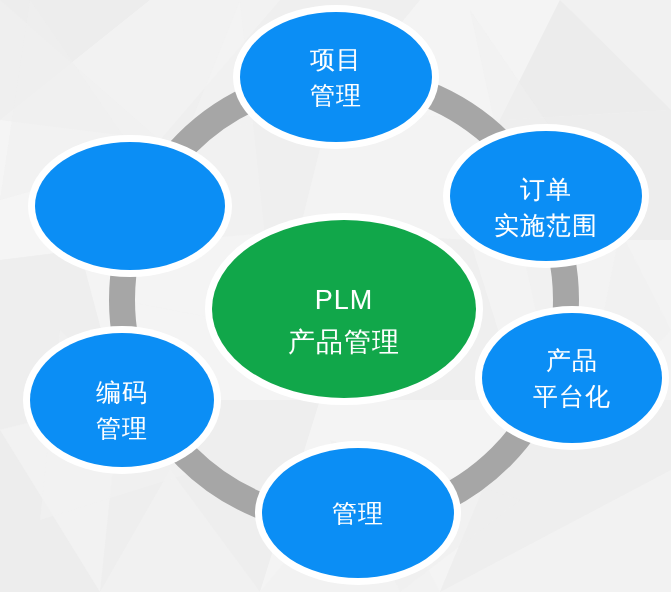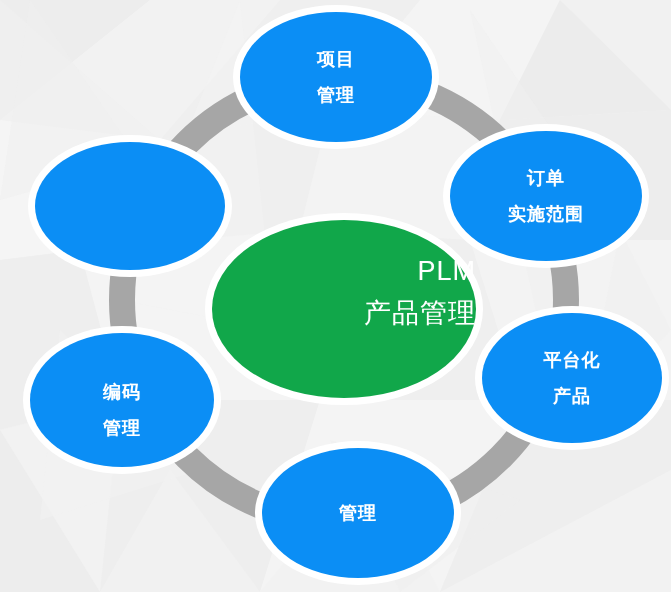--- a/index.html
+++ b/index.html
@@ -39,24 +39,23 @@
     text-align: center;
     color: #ffffff;
     pointer-events: none;
     text-shadow: 0 0 1px rgba(255,255,255,0.25);
   }
   .node-label .line {
     display: block;
     white-space: nowrap;
   }
   .satellite .line {
-    font-size: 18px;
+    font-size: 25px;
     line-height: 36px;
     letter-spacing: 1px;
-    font-weight: bold;
   }
   .center-node .line {
     font-size: 27px;
     line-height: 42px;
     letter-spacing: 1px;
   }
 </style>
 </head>
 <body>
 
@@ -115,38 +114,38 @@
         <ellipse cx="344" cy="309" rx="132" ry="89" fill="#11a74a"></ellipse>
         <ellipse cx="336" cy="77" rx="96" ry="65" fill="#0b8ef5"></ellipse>
         <ellipse cx="546" cy="196" rx="96" ry="65" fill="#0b8ef5"></ellipse>
         <ellipse cx="572" cy="378" rx="90" ry="65" fill="#0b8ef5"></ellipse>
         <ellipse cx="358" cy="513" rx="96" ry="65" fill="#0b8ef5"></ellipse>
         <ellipse cx="122" cy="400" rx="92" ry="67" fill="#0b8ef5"></ellipse>
         <ellipse cx="130" cy="206" rx="95" ry="64" fill="#0b8ef5"></ellipse>
       </g>
   </svg>
 
-  <div class="node-label center-node" id="label-center" style="left: 212px; top: 203px; width: 264px; height: 178px; align-items: flex-end;">
+  <div class="node-label center-node" id="label-center" style="left: 212px; top: 232px; width: 264px; height: 178px;">
     <span class="line">PLM</span>
     <span class="line">产品管理</span>
   </div>
 
   <div class="node-label satellite" id="label-sat-0" style="left: 240px; top: 12px; width: 192px; height: 130px;">
     <span class="line">项目</span>
     <span class="line">管理</span>
   </div>
 
-  <div class="node-label satellite" id="label-sat-1" style="left: 450px; top: 131px; width: 192px; height: 130px;">
+  <div class="node-label satellite" id="label-sat-1" style="left: 450px; top: 113px; width: 192px; height: 130px; justify-content: flex-end;">
     <span class="line">订单</span>
     <span class="line">实施范围</span>
   </div>
 
   <div class="node-label satellite" id="label-sat-2" style="left: 482px; top: 313px; width: 180px; height: 130px;">
+    <span class="line">产品</span>
     <span class="line">平台化</span>
-    <span class="line">产品</span>
   </div>
 
   <div class="node-label satellite" id="label-sat-3" style="left: 262px; top: 448px; width: 192px; height: 130px;">
     <span class="line">管理</span>
   </div>
 
   <div class="node-label satellite" id="label-sat-4" style="left: 30px; top: 343px; width: 184px; height: 134px;">
     <span class="line">编码</span>
     <span class="line">管理</span>
   </div>

